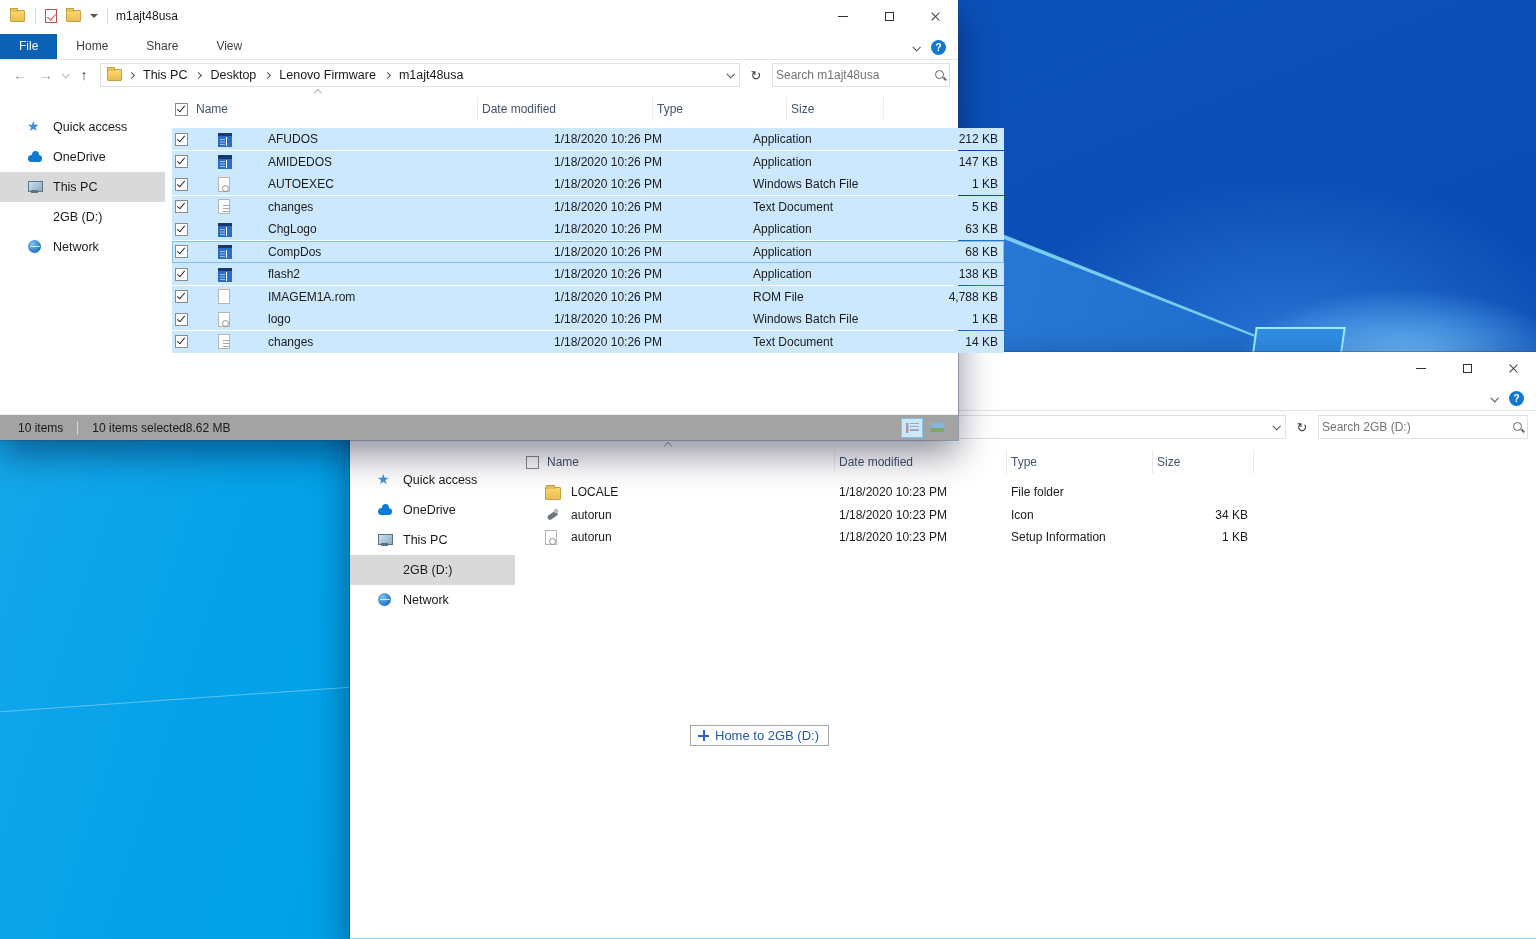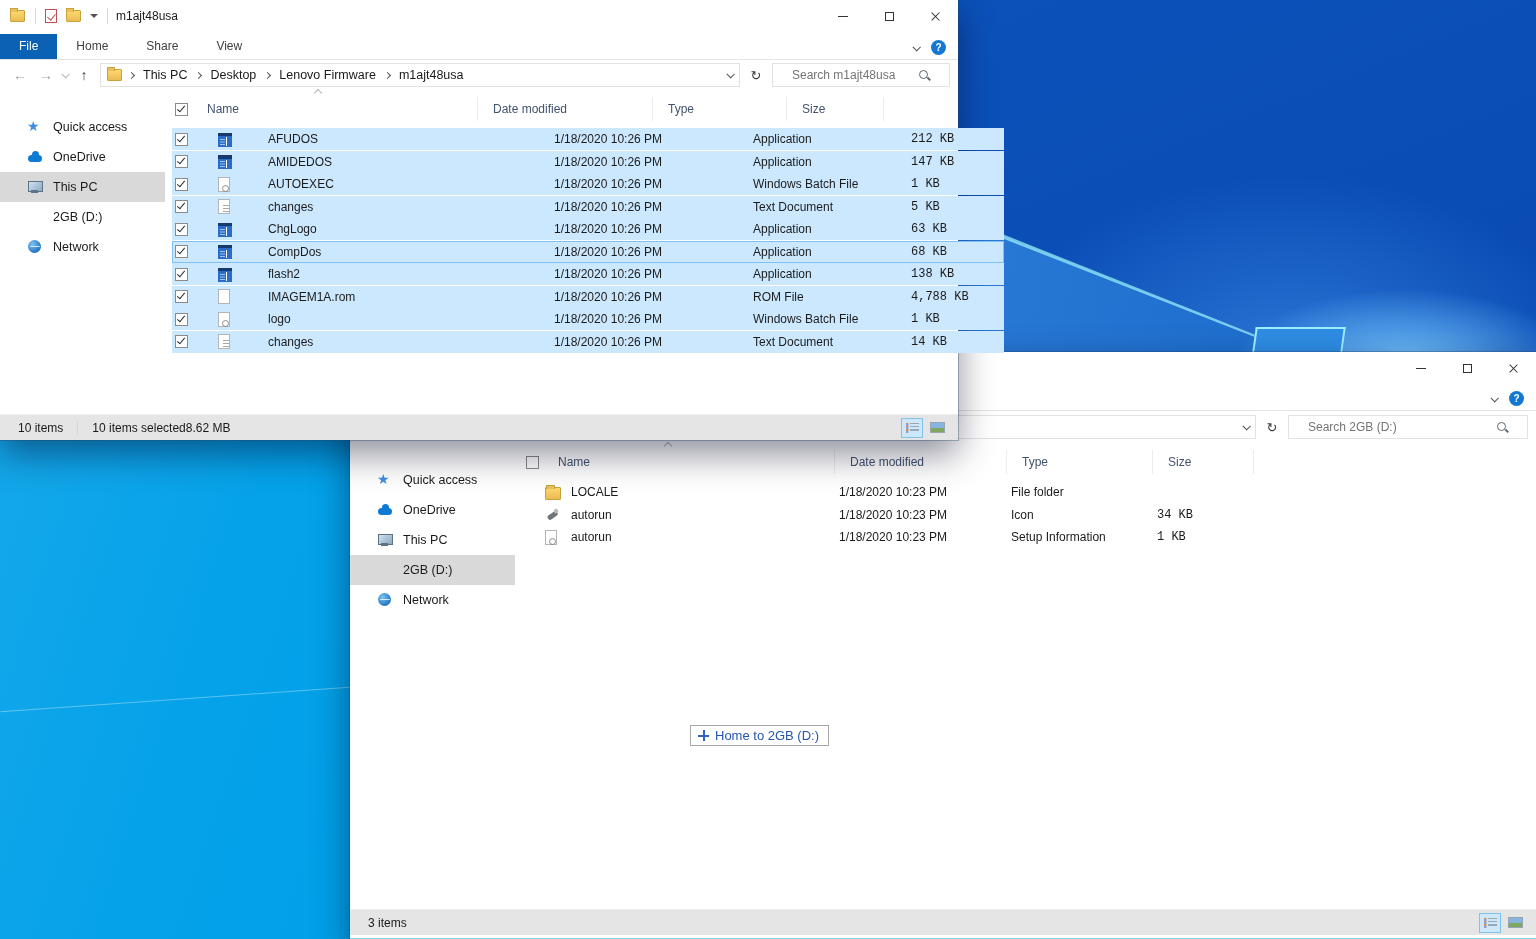--- a/index.html
+++ b/index.html
@@ -51,50 +51,50 @@
   .glyph-up:before   { content:"\2191"; color:#3d3d3d; }
   .glyph-refresh:before { content:"\21BB"; color:#3d3d3d; font-size:13px; }
   .chev { display:inline-block; width:6px; height:6px; border-right:1.4px solid #555; border-bottom:1.4px solid #555; }
   .chev-down { transform:rotate(45deg) translateY(-1px); }
   .chev-right { transform:rotate(-45deg); width:5px; height:5px; }
   .chev-up { transform:rotate(225deg); }
   .chev-dis { border-color:#b5b5b5; }
 
   .addressbar { flex:1; height:24px; border:1px solid #e2e2e2; display:flex; align-items:center; padding:0 6px; gap:7px; background:#fff; }
   .crumbs { display:flex; align-items:center; gap:9px; font-size:12.5px; color:#1a1a1a; }
-  .searchbox { width:178px; height:24px; border:1px solid #e2e2e2; display:flex; align-items:center; padding:0 19px; gap:6px;justify-content:space-between; }
+  .searchbox { width:178px; height:24px; border:1px solid #e2e2e2; display:flex; align-items:center; padding:0 3px; gap:6px;justify-content:space-between; }
   .searchbox input { flex:1; border:none; outline:none; font-size:12px; color:#333; font-family:"Liberation Sans", sans-serif; min-width:0; background:transparent; }
   .searchbox input::placeholder { color:#757575; }
   .mag { position:relative; width:12px; height:12px; flex:none; }
   .mag:before { content:""; position:absolute; left:1px; top:1px; width:7px; height:7px; border:1.4px solid #5c6670; border-radius:50%; }
   .mag:after { content:""; position:absolute; left:8.5px; top:8.5px; width:4px; height:1.5px; background:#5c6670; transform:rotate(45deg); }
 
   .helpicon { width:15px; height:15px; border-radius:50%; background:#1377d4; color:#fff; font-size:10px; font-weight:bold;
       display:flex; align-items:center; justify-content:center; }
 
   .main { display:flex; background:#fff; }
   .sidebar { width:165px; padding-top:22px; flex:none; }
   .sb-item { height:30px; display:flex; align-items:center; gap:9px; padding-left:27px; font-size:12.5px; color:#1a1a1a; }
   .sb-item.selected { background:#d9d9d9; }
 
   .listarea { flex:1; position:relative; padding:7px 0 0 7px; }
   .sort-caret { position:absolute; top:0px; left:150px; }
 
   .hdr { display:grid; align-items:center; height:24px; font-size:12px; color:#42536e; margin-bottom:7px; }
   .hdr-w1 { grid-template-columns:20px 286px 175px 134px 97px; }
   .hdr-w2 { grid-template-columns:20px 292px 172px 146px 101px; }
-  .hdr .hcell { height:100%; display:flex; align-items:center; border-right:1px solid #ececec; padding-left:4px;margin-left:11px; }
+  .hdr .hcell { height:100%; display:flex; align-items:center; border-right:1px solid #ececec; padding-left:4px; }
 
   .row { display:grid; align-items:center; height:22px; font-size:12px; color:#1b1b1b; margin-bottom:0.5px; }
   .row-w1 { grid-template-columns:20px 24px 262px 175px 134px 97px; }
   .row-w2 { grid-template-columns:20px 24px 268px 172px 146px 101px; }
   .row.selected { background:#cce8ff;gap:24px; }
   .row.focused { outline:1px solid #7fc0f5; outline-offset:-1px; }
   .cell { padding-left:4px; white-space:nowrap; overflow:hidden; }
-  .cell.size { padding-right:6px;font-family:Liberation Mono, monospace; }
+  .cell.size { text-align:right; padding-right:6px; }
 
   .cb { width:13px; height:13px; border:1px solid #8a8a8a; background:#fff; position:relative; margin-left:3px; }
   .cb .tick { display:none; }
   .checked .cb .tick, .cb.checked .tick { display:block; position:absolute; left:3px; top:0px; width:4px; height:8px;
       border-right:1.6px solid #2b2b2b; border-bottom:1.6px solid #2b2b2b; transform:rotate(40deg); }
 
   
   .fi { width:16px; height:16px; position:relative; display:inline-block; margin-left:2px; }
   .gi-app { background:linear-gradient(#173a6e 0 3.5px, #2a6cc9 3.5px); width:14px; height:14px; margin-top:1px; }
   .gi-app:after { content:""; position:absolute; left:8px; top:4.5px; bottom:1px; width:1px; background:#fff; }
@@ -113,21 +113,21 @@
   .si-star:before { content:"\2605"; position:absolute; left:0; top:-1px; font-size:14px; color:#3f8fdc; }
   .si-cloud:before { content:""; position:absolute; left:1px; top:6px; width:14px; height:7px; border-radius:4px; background:#0f7ad4; }
   .si-cloud:after { content:""; position:absolute; left:5px; top:2px; width:7px; height:7px; border-radius:50%; background:#0f7ad4; }
   .si-pc:before { content:""; position:absolute; left:1px; top:2px; width:13px; height:9px; background:linear-gradient(135deg,#cfe2f2,#8fa9bd); border:1px solid #5c7287; }
   .si-pc:after { content:""; position:absolute; left:4px; top:11px; width:7px; height:2.5px; background:#5c7287; }
   .si-net:before { content:""; position:absolute; left:1px; top:1px; width:13px; height:13px; border-radius:50%;
       background:radial-gradient(circle at 35% 32%, #7cc4f2, #1e6fc2 75%); }
   .si-net:after { content:""; position:absolute; left:2.5px; top:6.8px; width:10px; height:1.4px; background:rgba(255,255,255,.75); border-radius:1px; }
 
   
-  .statusbar { height:26px; border-top:1px solid #eee; display:flex; align-items:center; font-size:12px; color:#1a1a1a; padding:0 10px 0 18px; background:#e5e5e5; }
+  .statusbar { height:26px; border-top:1px solid #eee; display:flex; align-items:center; font-size:12px; color:#1a1a1a; padding:0 10px 0 18px; background:#a3a3a3; }
   .st-sep { width:1px; height:14px; background:#d6d6d6; margin:0 14px; }
   .st-size { }
   .st-right { margin-left:auto; display:flex; align-items:center; gap:3px; }
   .vt-btn { width:22px; height:20px; display:flex; align-items:center; justify-content:center; border:1px solid transparent; }
   .vt-btn.selected { background:#cde8fa; border-color:#7fc2ec; }
   .vt-details { width:14px; height:12px; background:
       repeating-linear-gradient(#9aa7b4 0 1.2px, transparent 1.2px 3.2px) 5px 1px/9px 10px no-repeat,
       repeating-linear-gradient(#d88f4a 0 1.2px, #8fa0d8 1.2px 3.2px) 1px 1px/2.5px 10px no-repeat; }
   .vt-thumb { width:15px; height:11px; border:1px solid #98a6b4; background:linear-gradient(#86b4de 0 55%, #7fa85e 55%); }
 
@@ -160,21 +160,21 @@
   .caret-dn { width:0; height:0; border-left:4px solid transparent; border-right:4px solid transparent; border-top:4px solid #555; display:inline-block; }
 
   
   #win1 { left:0; top:0; width:958px; height:440px; z-index:10; }
   #win1 .main { height:324px; }
   #win2 { left:350px; top:352px; width:1186px; height:587px; z-index:5; border-bottom:1px solid #7ed2f2; }
   #win2 .titlebar { height:33px; }
   #win2 .tabsrow { height:26px; }
   #win2 .navrow { height:32px; }
   #win2 .main { height:466px; position:relative; }
-  #win2 .searchbox { width:240px; }
+  #win2 .searchbox { width:210px; }
 </style>
 </head>
 <body>
 
 <div class="desktop">
   <div class="beam1">
     <div class="tri"></div>
       <div class="edge"></div>
       <div class="glow"></div>
       <div class="quad"></div>
@@ -267,31 +267,20 @@
           <span class="cell">1/18/2020 10:23 PM</span>
           <span class="cell">Setup Information</span>
           <span class="cell size">1 KB</span>
         </div>
     </div>
     <div class="droptip" style="left:340px; top:282px;">
       <span class="plus"></span>
       <span>Home to 2GB (D:)</span>
     </div>
   </div>
-  <div class="statusbar">
-    <span>3 items</span>
-    <span class="st-right">
-      <span class="vt-btn selected">
-          <span class="vt-details"></span>
-        </span>
-      <span class="vt-btn">
-          <span class="vt-thumb"></span>
-        </span>
-    </span>
-  </div>
 </div>
 
 <div class="window" id="win1">
   <div class="titlebar">
     <span class="mini-folder"></span>
     <span class="qat" style="margin-left:10px;">
       <span class="qat-sep"></span>
       <span class="qat-check"></span>
       <span class="mini-folder"></span>
       <span class="caret-dn"></span>

